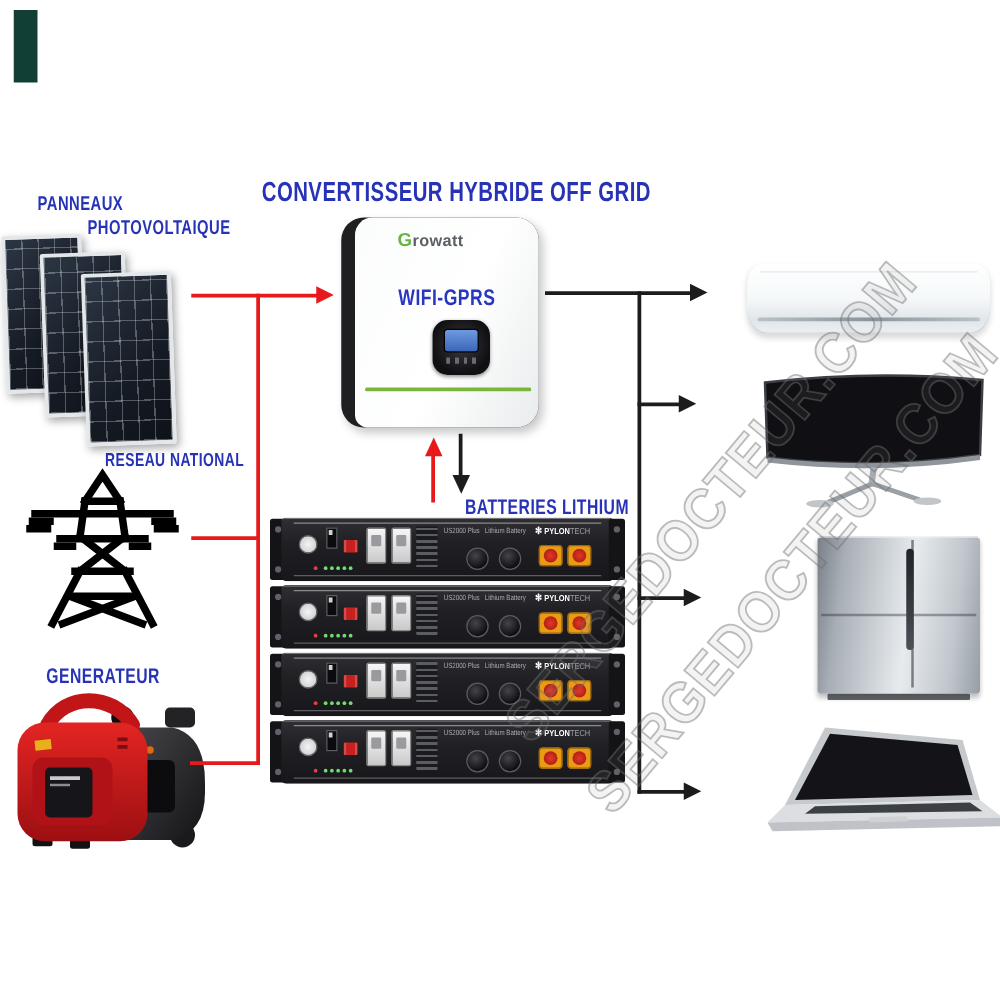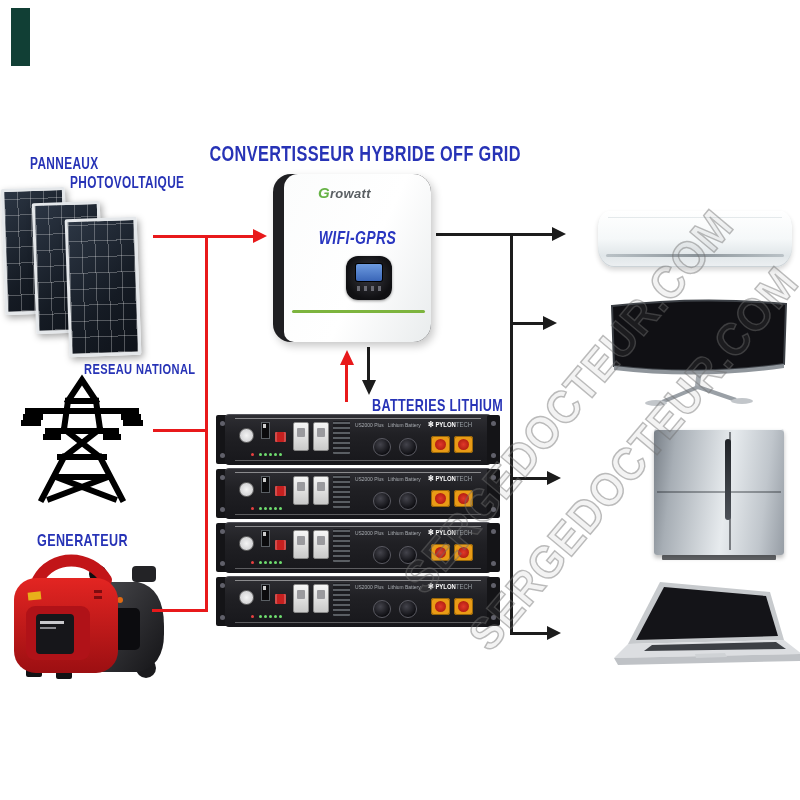--- a/index.html
+++ b/index.html
@@ -21,21 +21,21 @@
   
   .panel{position:absolute;border:3px solid #e4e7ea;border-radius:2px;
     background:linear-gradient(135deg,#2c3644 0%,#151b24 60%,#0e1219 100%);box-shadow:2px 3px 7px rgba(0,0,0,.35);}
   .panel::before{content:"";position:absolute;inset:0;
     background:repeating-linear-gradient(0deg,rgba(255,255,255,.28) 0 1px,transparent 1px 16px),
                repeating-linear-gradient(90deg,rgba(255,255,255,.28) 0 1px,transparent 1px 13px);}
   
   .inv{position:absolute;left:273px;top:174px;width:158px;height:168px;border-radius:18px;
        background:#1f1f22;box-shadow:3px 4px 8px rgba(0,0,0,.22);}
   .inv-face{position:absolute;left:11px;top:0;right:0;bottom:0;border-radius:14px 18px 18px 10px;
-       background:linear-gradient(115deg,#fbfcfc 0%,#ffffff 55%,#e9eced 100%);font-style:italic;}
+       background:linear-gradient(115deg,#fbfcfc 0%,#ffffff 55%,#e9eced 100%);}
   .inv-logo{position:absolute;left:34px;top:10px;font-size:13px;font-weight:700;color:#5a5f63;letter-spacing:.3px;}
   .inv-logo .gi{color:#67b346;font-size:15px;}
   .inv-wifi{position:absolute;left:0;right:0;top:54px;text-align:center;color:#2936c0;
        font-weight:700;font-size:18px;transform:scaleX(.78);letter-spacing:.5px;}
   .inv-disp{position:absolute;left:62px;top:82px;width:46px;height:44px;border-radius:12px;
        background:radial-gradient(circle at 50% 45%,#3a3a40 0%,#101013 70%);box-shadow:0 1px 3px rgba(0,0,0,.4);}
   .inv-screen{position:absolute;left:10px;top:8px;width:26px;height:17px;border-radius:2px;
        background:linear-gradient(#6d9be0,#3a66b8);box-shadow:0 0 0 1px #000;}
   .inv-keys{position:absolute;left:11px;top:30px;width:24px;height:5px;
        background:repeating-linear-gradient(90deg,#6a6a72 0 3px,transparent 3px 7px);}

